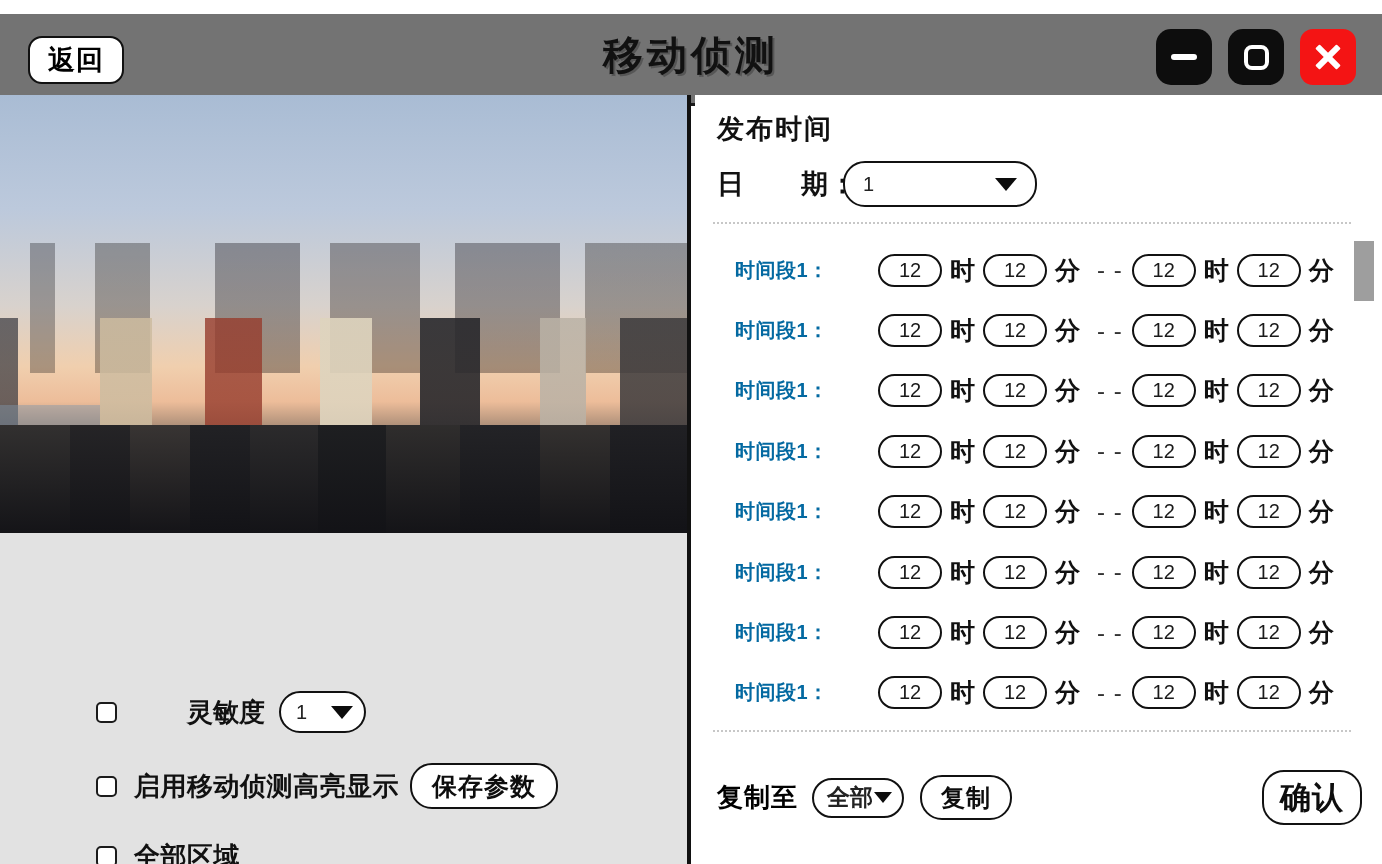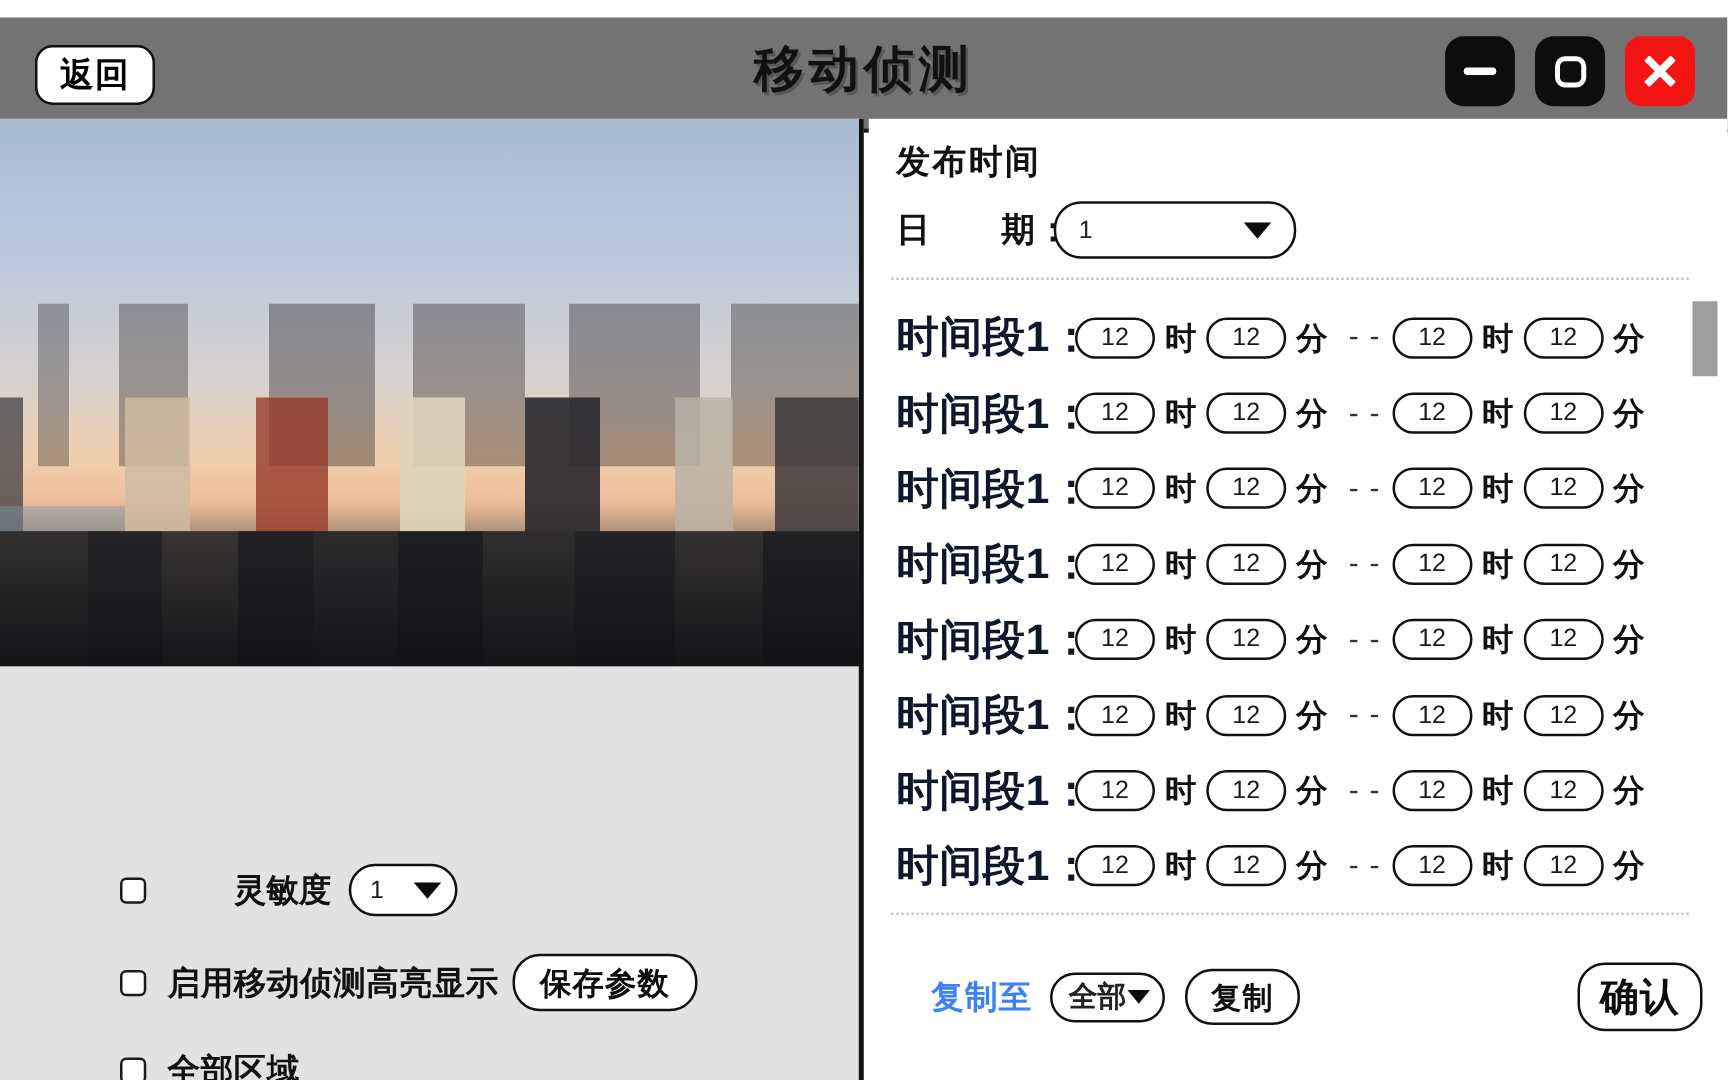--- a/index.html
+++ b/index.html
@@ -332,26 +332,27 @@
   }
 
   .slot-row {
     position: relative;
     height: 60.4px;
     display: flex;
     align-items: center;
     padding-left: 22px;
   }
   .slot-name {
-    font-size: 34px;
-    font-weight: bold;
-    color: #0f172a;
+    font-size: 20px;
+    font-weight: bold;
+    color: #0369a1;
     letter-spacing: 0.5px;
     white-space: nowrap;
     width: 143px;
+    margin-left: 18px;
   }
   .tpill {
     width: 64px; height: 33px;
     border: 2.5px solid #111;
     border-radius: 17px;
     background: #fff;
     display: flex;
     align-items: center;
     justify-content: center;
     font-size: 20px;
@@ -393,24 +394,23 @@
   .bottom-row {
     position: absolute;
     left: 22px; top: 675px;
     width: 645px;
     display: flex;
     align-items: center;
   }
   .copy-label {
     font-size: 26px;
     font-weight: bold;
-    color: #3b82f6;
+    color: #000000;
     letter-spacing: 1px;
     white-space: nowrap;
-    margin-left: 28px;
   }
   .spacer { flex: 1; }
 </style>
 </head>
 <body>
 
 <div id="app">
 
   <div class="titlebar">
     <div class="back-btn">

